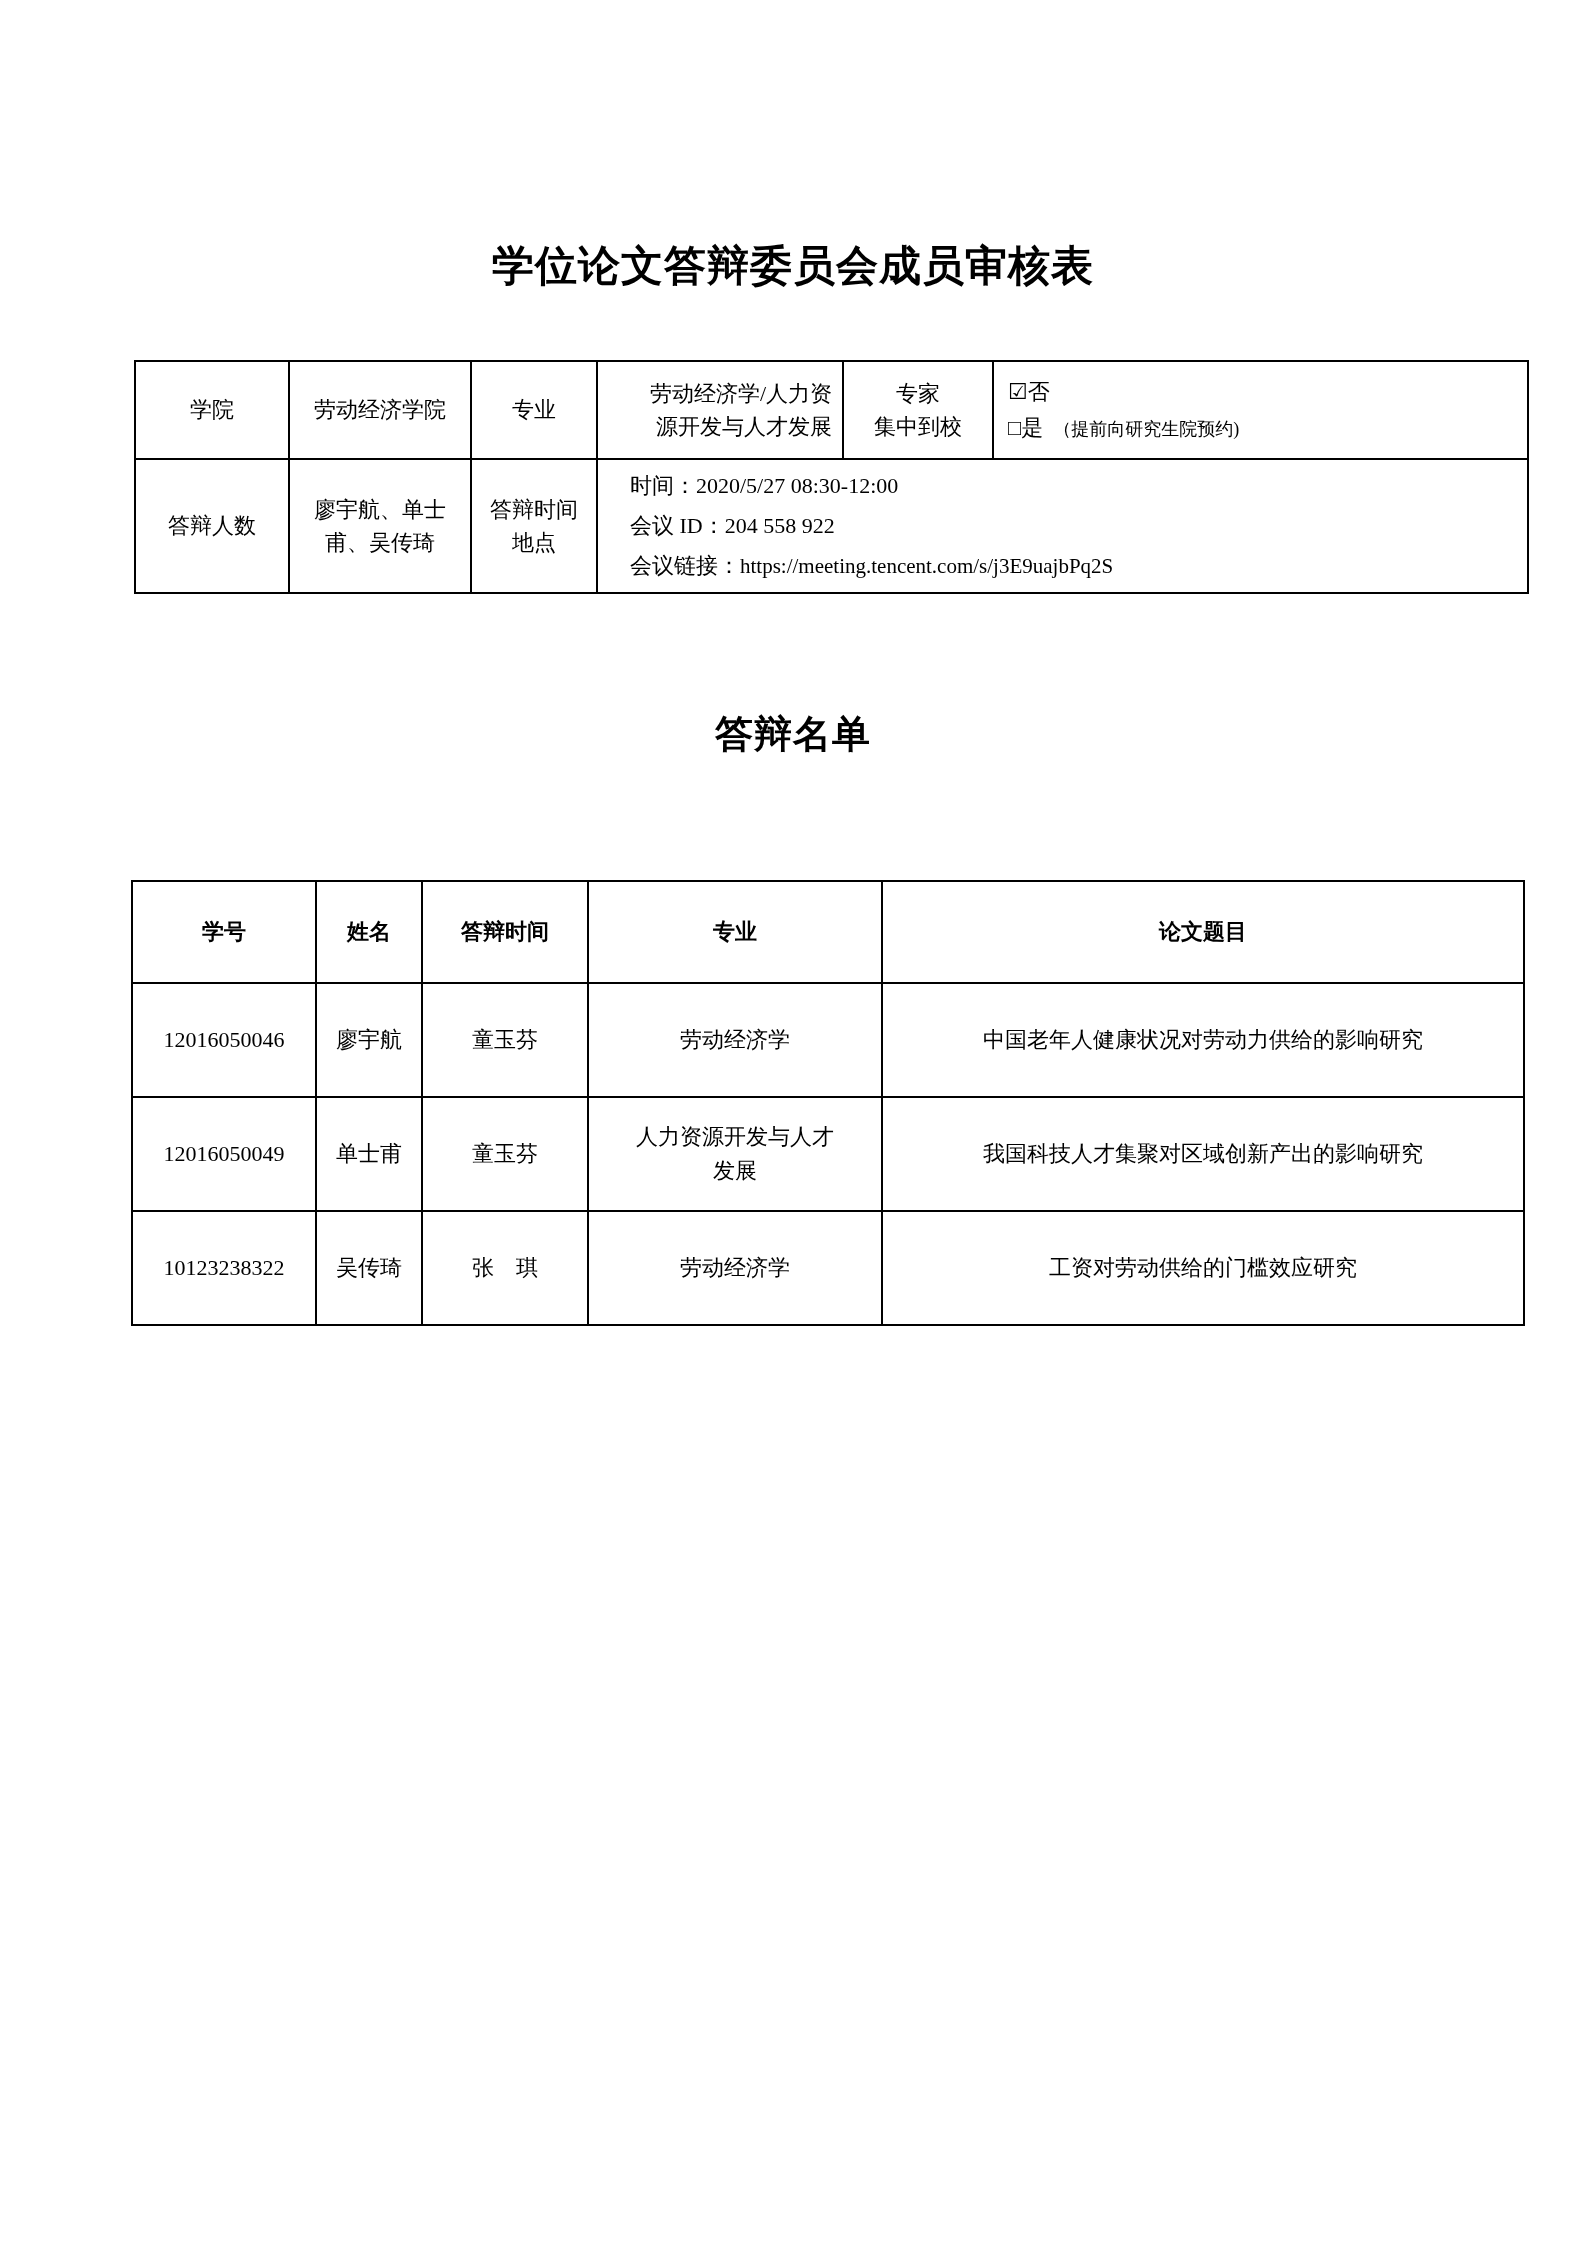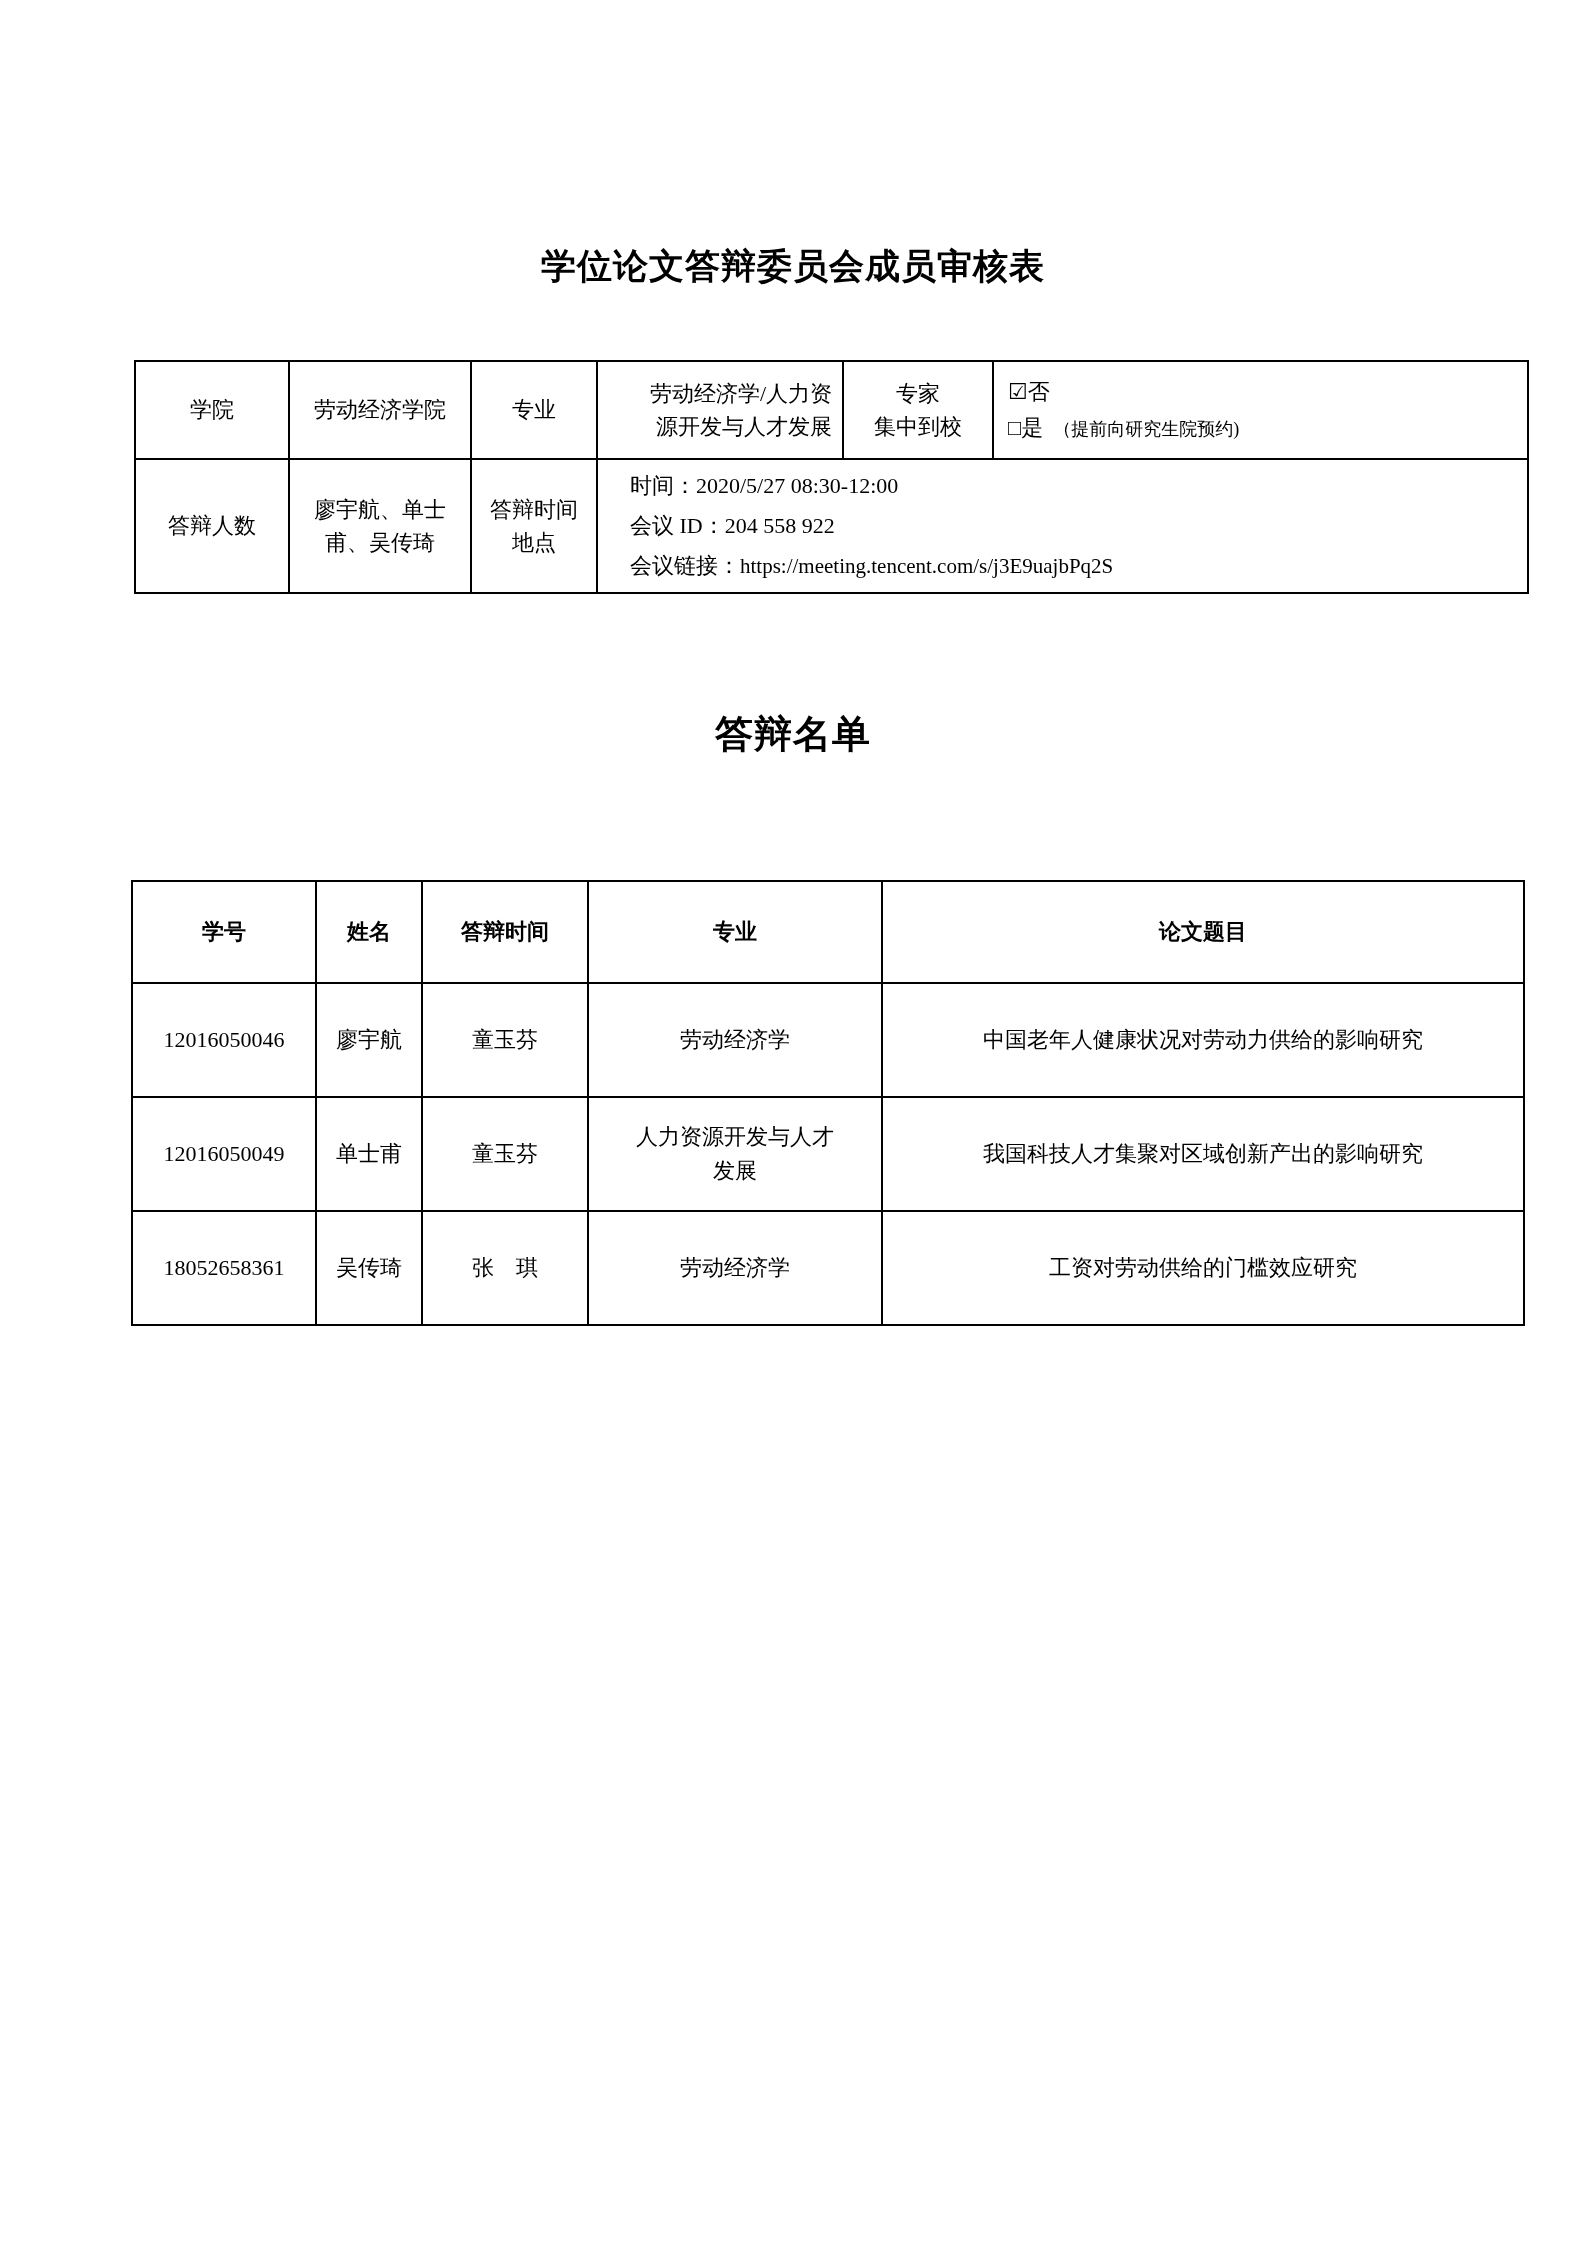--- a/index.html
+++ b/index.html
@@ -25,21 +25,21 @@
   }
 
   
   .doc-title {
     position: absolute;
     left: 0;
     top: 238px;
     width: 1586px;
     text-align: center;
     font-family: "DejaVu Sans", "Liberation Sans", sans-serif;
-    font-size: 35px;
+    font-size: 42px;
     font-weight: bold;
     letter-spacing: 1px;
     line-height: 56px;
     white-space: nowrap;
   }
 
   .section-title {
     position: absolute;
     left: 0;
     top: 708px;
@@ -213,21 +213,21 @@
         <td>12016050049</td>
         <td>单士甫</td>
         <td>童玉芬</td>
         <td class="cell-major-wrap">
           <div>人力资源开发与人才</div>
           <div>发展</div>
         </td>
         <td class="title-cell">我国科技人才集聚对区域创新产出的影响研究</td>
       </tr>
       <tr>
-        <td>18052658361</td>
+        <td>10123238322</td>
         <td>吴传琦</td>
         <td>张　琪</td>
         <td class="cell-major-wrap">
           <span>劳动经济学</span>
         </td>
         <td class="title-cell">工资对劳动供给的门槛效应研究</td>
       </tr>
     </tbody>
   </table>
 

